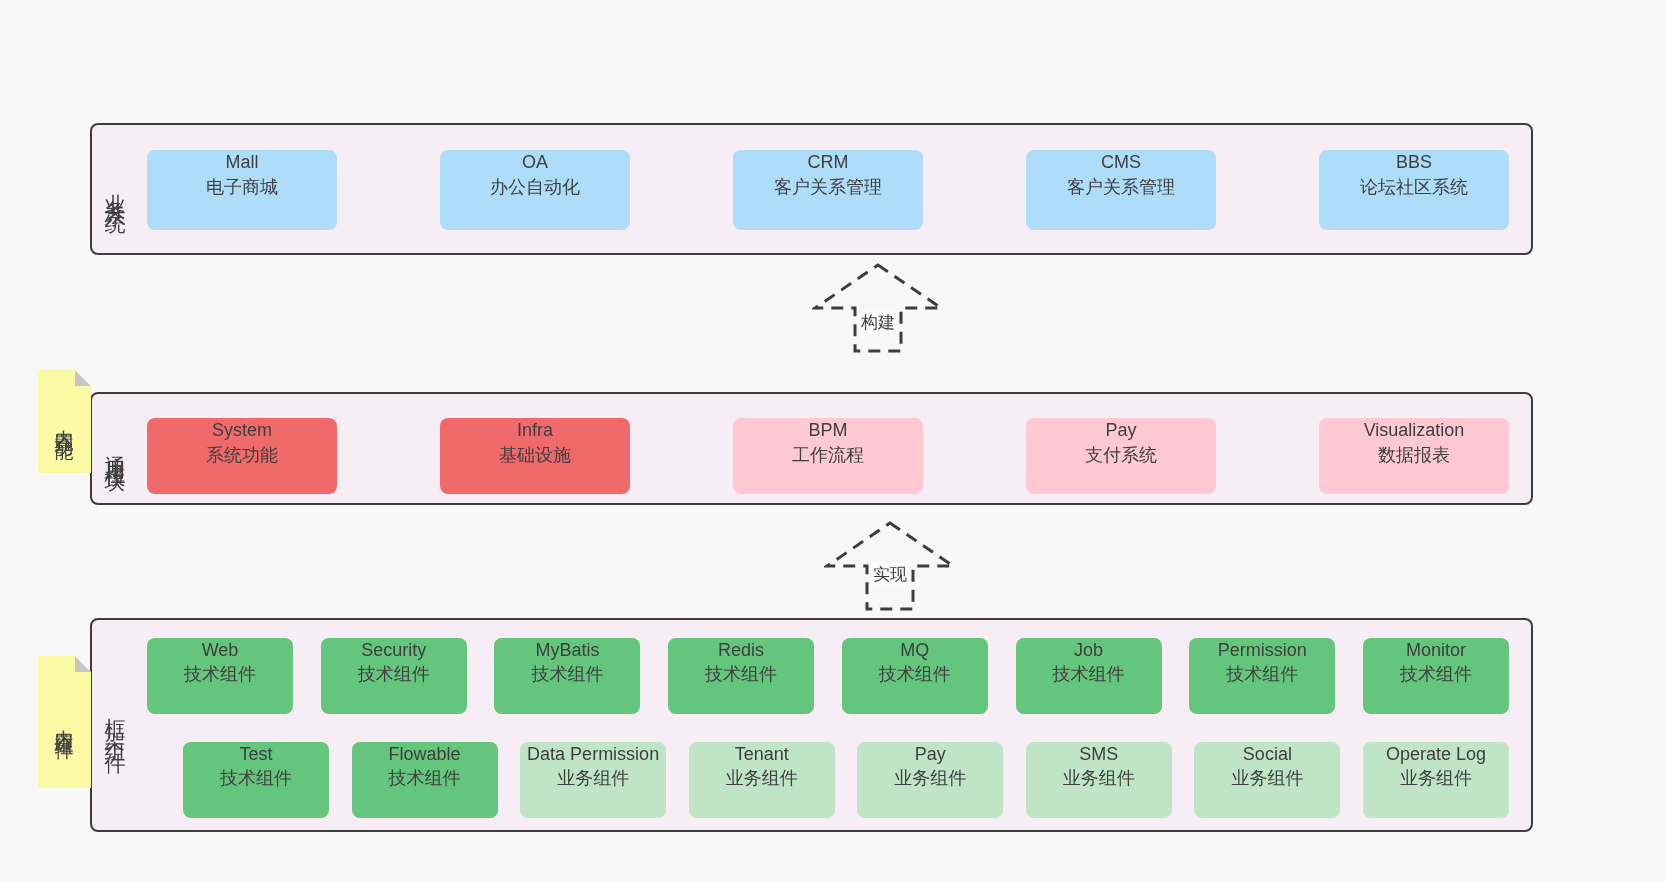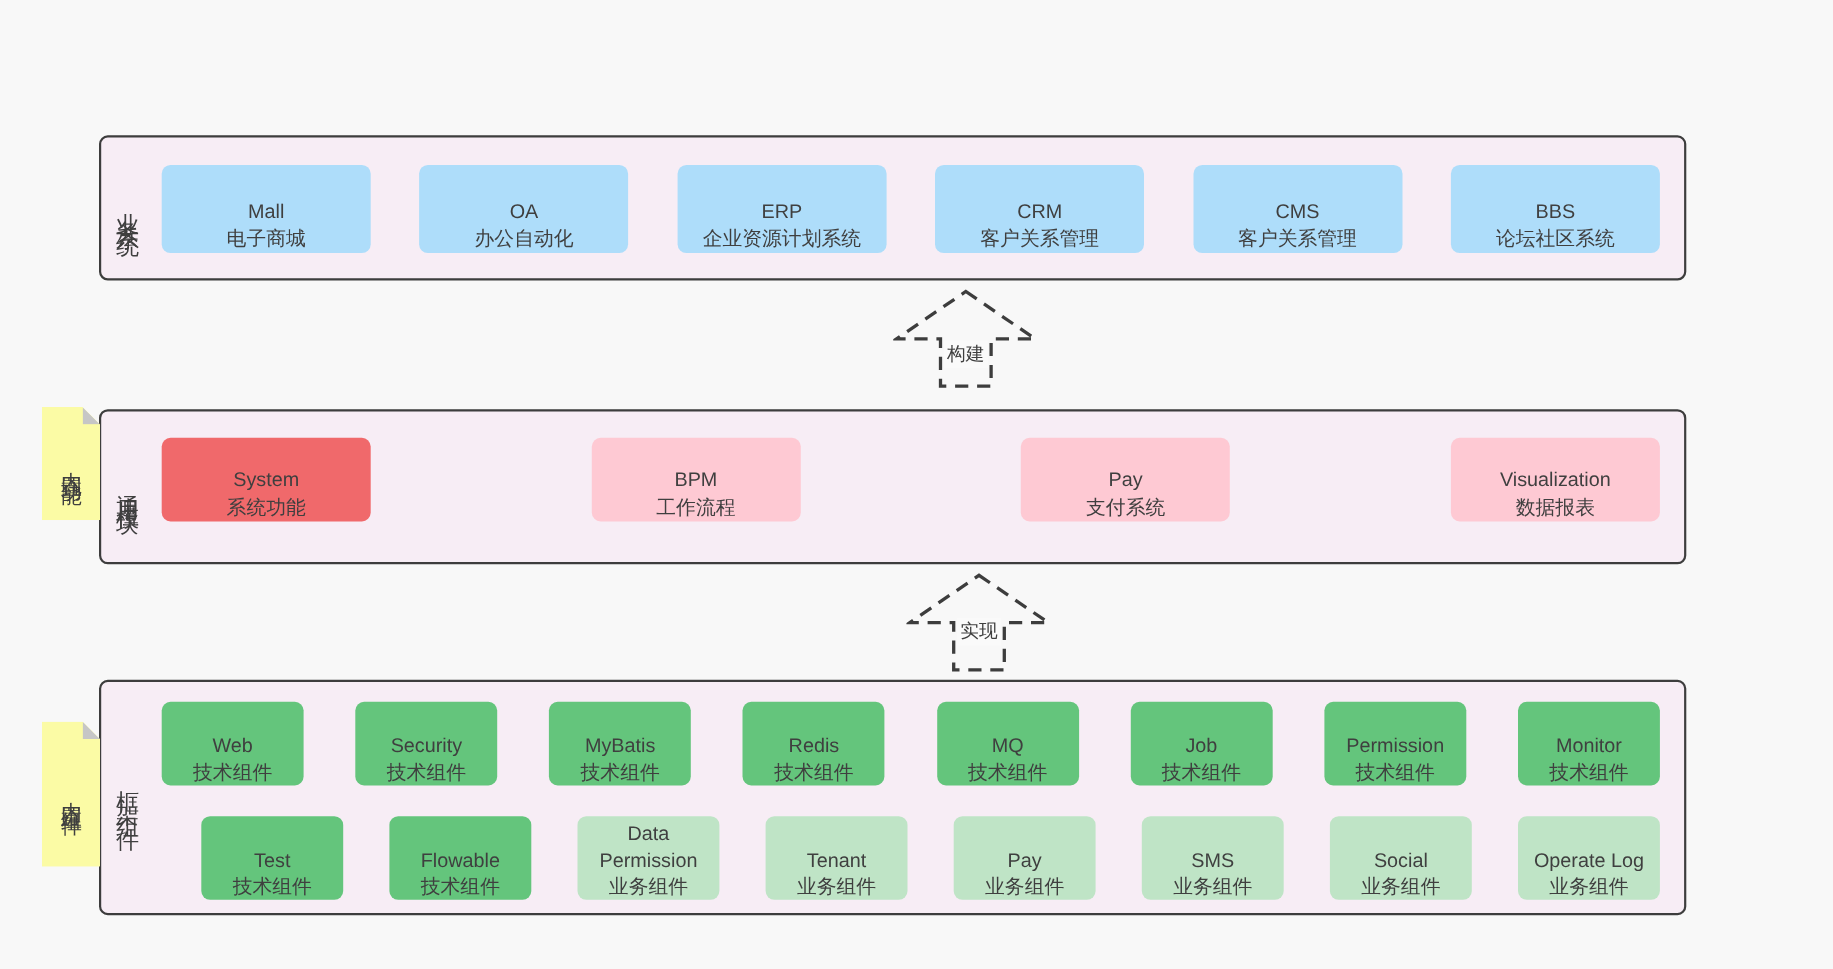--- a/index.html
+++ b/index.html
@@ -9,45 +9,45 @@
     font-family:"Liberation Sans","DejaVu Sans",sans-serif;
     color:var(--c-text,#3f3f3f);
   }
   .layer{
     position:absolute;left:90px;width:1443px;box-sizing:border-box;
     background:var(--c-panel-bg,#f7edf5);
     border:2px solid var(--c-panel-border,#3d3d3d);
     border-radius:8px;
   }
   #layer-business{top:123px;height:132px;}
-  #layer-modules{top:372px;height:141px;}
+  #layer-modules{top:392px;height:113px;}
   #layer-components{top:618px;height:214px;}
 
   .vlabel{
     position:absolute;left:13px;top:50%;transform:translateY(-50%);
     writing-mode:vertical-lr;text-orientation:upright;
     font-size:21px;letter-spacing:6px;white-space:nowrap;line-height:1;
   }
   #layer-modules .vlabel{letter-spacing:5px;}
   #layer-components .vlabel{letter-spacing:12px;}
 
   .box-row{position:absolute;left:55px;right:22px;display:flex;justify-content:space-between;}
   #layer-business .box-row{top:25px;}
   #layer-modules .box-row{top:24px;}
   #layer-components .row1{top:18px;}
   #layer-components .row2{top:122px;padding-left:36px;}
 
   .box{
     border-radius:8px;box-sizing:border-box;padding:0 6px;
-    display:flex;flex-direction:column;justify-content:flex-end;align-items:center;
+    display:flex;flex-direction:column;justify-content:flex-start;align-items:center;
     text-align:center;font-size:18px;line-height:25px;
   }
   .wide{width:190px;height:80px;}
   #layer-modules .wide{height:76px;}
-  .narrow{width:129px;height:76px;line-height:24px;}
+  .narrow{width:146px;height:76px;line-height:24px;}
   .blue{background:var(--c-blue,#aeddfa);}
   .red{background:var(--c-red,#f0696b);}
   .pink{background:var(--c-pink,#fec9d3);}
   .green{background:var(--c-green,#64c57c);}
   .lightgreen{background:var(--c-lightgreen,#bfe4c6);}
 
   .arrow{position:absolute;width:132px;height:92px;text-decoration:underline;}
   #arrow-build{left:812px;top:262px;}
   #arrow-impl{left:824px;top:520px;}
   .arrow svg{position:absolute;left:0;top:0;}
@@ -85,24 +85,20 @@
     <div class="box-row">
       <div class="box wide blue">
         <span>Mall</span>
         <span>电子商城</span>
       </div>
       <div class="box wide blue">
         <span>OA</span>
         <span>办公自动化</span>
       </div>
       <div class="box wide blue">
-        <span>ERP</span>
-        <span>企业资源计划系统</span>
-      </div>
-      <div class="box wide blue">
         <span>CRM</span>
         <span>客户关系管理</span>
       </div>
       <div class="box wide blue">
         <span>CMS</span>
         <span>客户关系管理</span>
       </div>
       <div class="box wide blue">
         <span>BBS</span>
         <span>论坛社区系统</span>
@@ -117,20 +113,24 @@
     <span class="arrow-label">构建</span>
   </div>
 
   <section class="layer" id="layer-modules">
     <div class="vlabel">通用模块</div>
     <div class="box-row">
       <div class="box wide red">
         <span>System</span>
         <span>系统功能</span>
       </div>
+      <div class="box wide red">
+        <span>Infra</span>
+        <span>基础设施</span>
+      </div>
       <div class="box wide pink">
         <span>BPM</span>
         <span>工作流程</span>
       </div>
       <div class="box wide pink">
         <span>Pay</span>
         <span>支付系统</span>
       </div>
       <div class="box wide pink">
         <span>Visualization</span>

